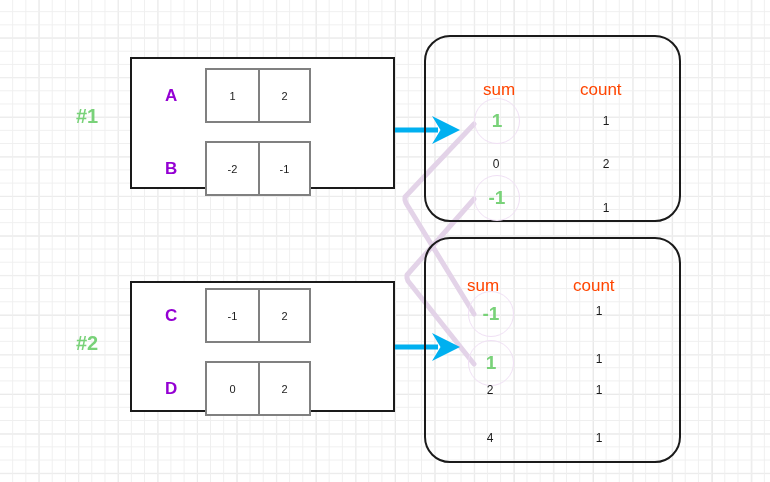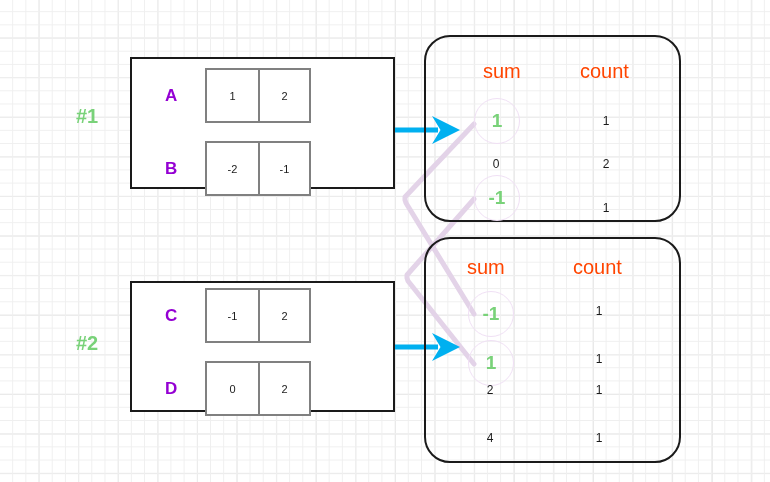--- a/index.html
+++ b/index.html
@@ -97,23 +97,24 @@
     border-radius: 26px;
     background: transparent;
     box-sizing: border-box;
   }
   #result-panel-1 { left: 424px; top: 35px;  width: 257px; height: 187px; }
   #result-panel-2 { left: 424px; top: 237px; width: 257px; height: 226px; }
 
   .col-header {
     position: absolute;
     color: #ff4500;
-    font-size: 20px;
+    font-size: 17px;
     font-weight: normal;
     font-family: "Liberation Sans", sans-serif;
+    margin-top: 20px;
   }
   .panel-cell {
     position: absolute;
     font-size: 12px;
     color: #1a1a1a;
     text-align: center;
     font-family: "Liberation Sans", sans-serif;
     transform: translate(-50%, -50%);
     white-space: nowrap;
   }

